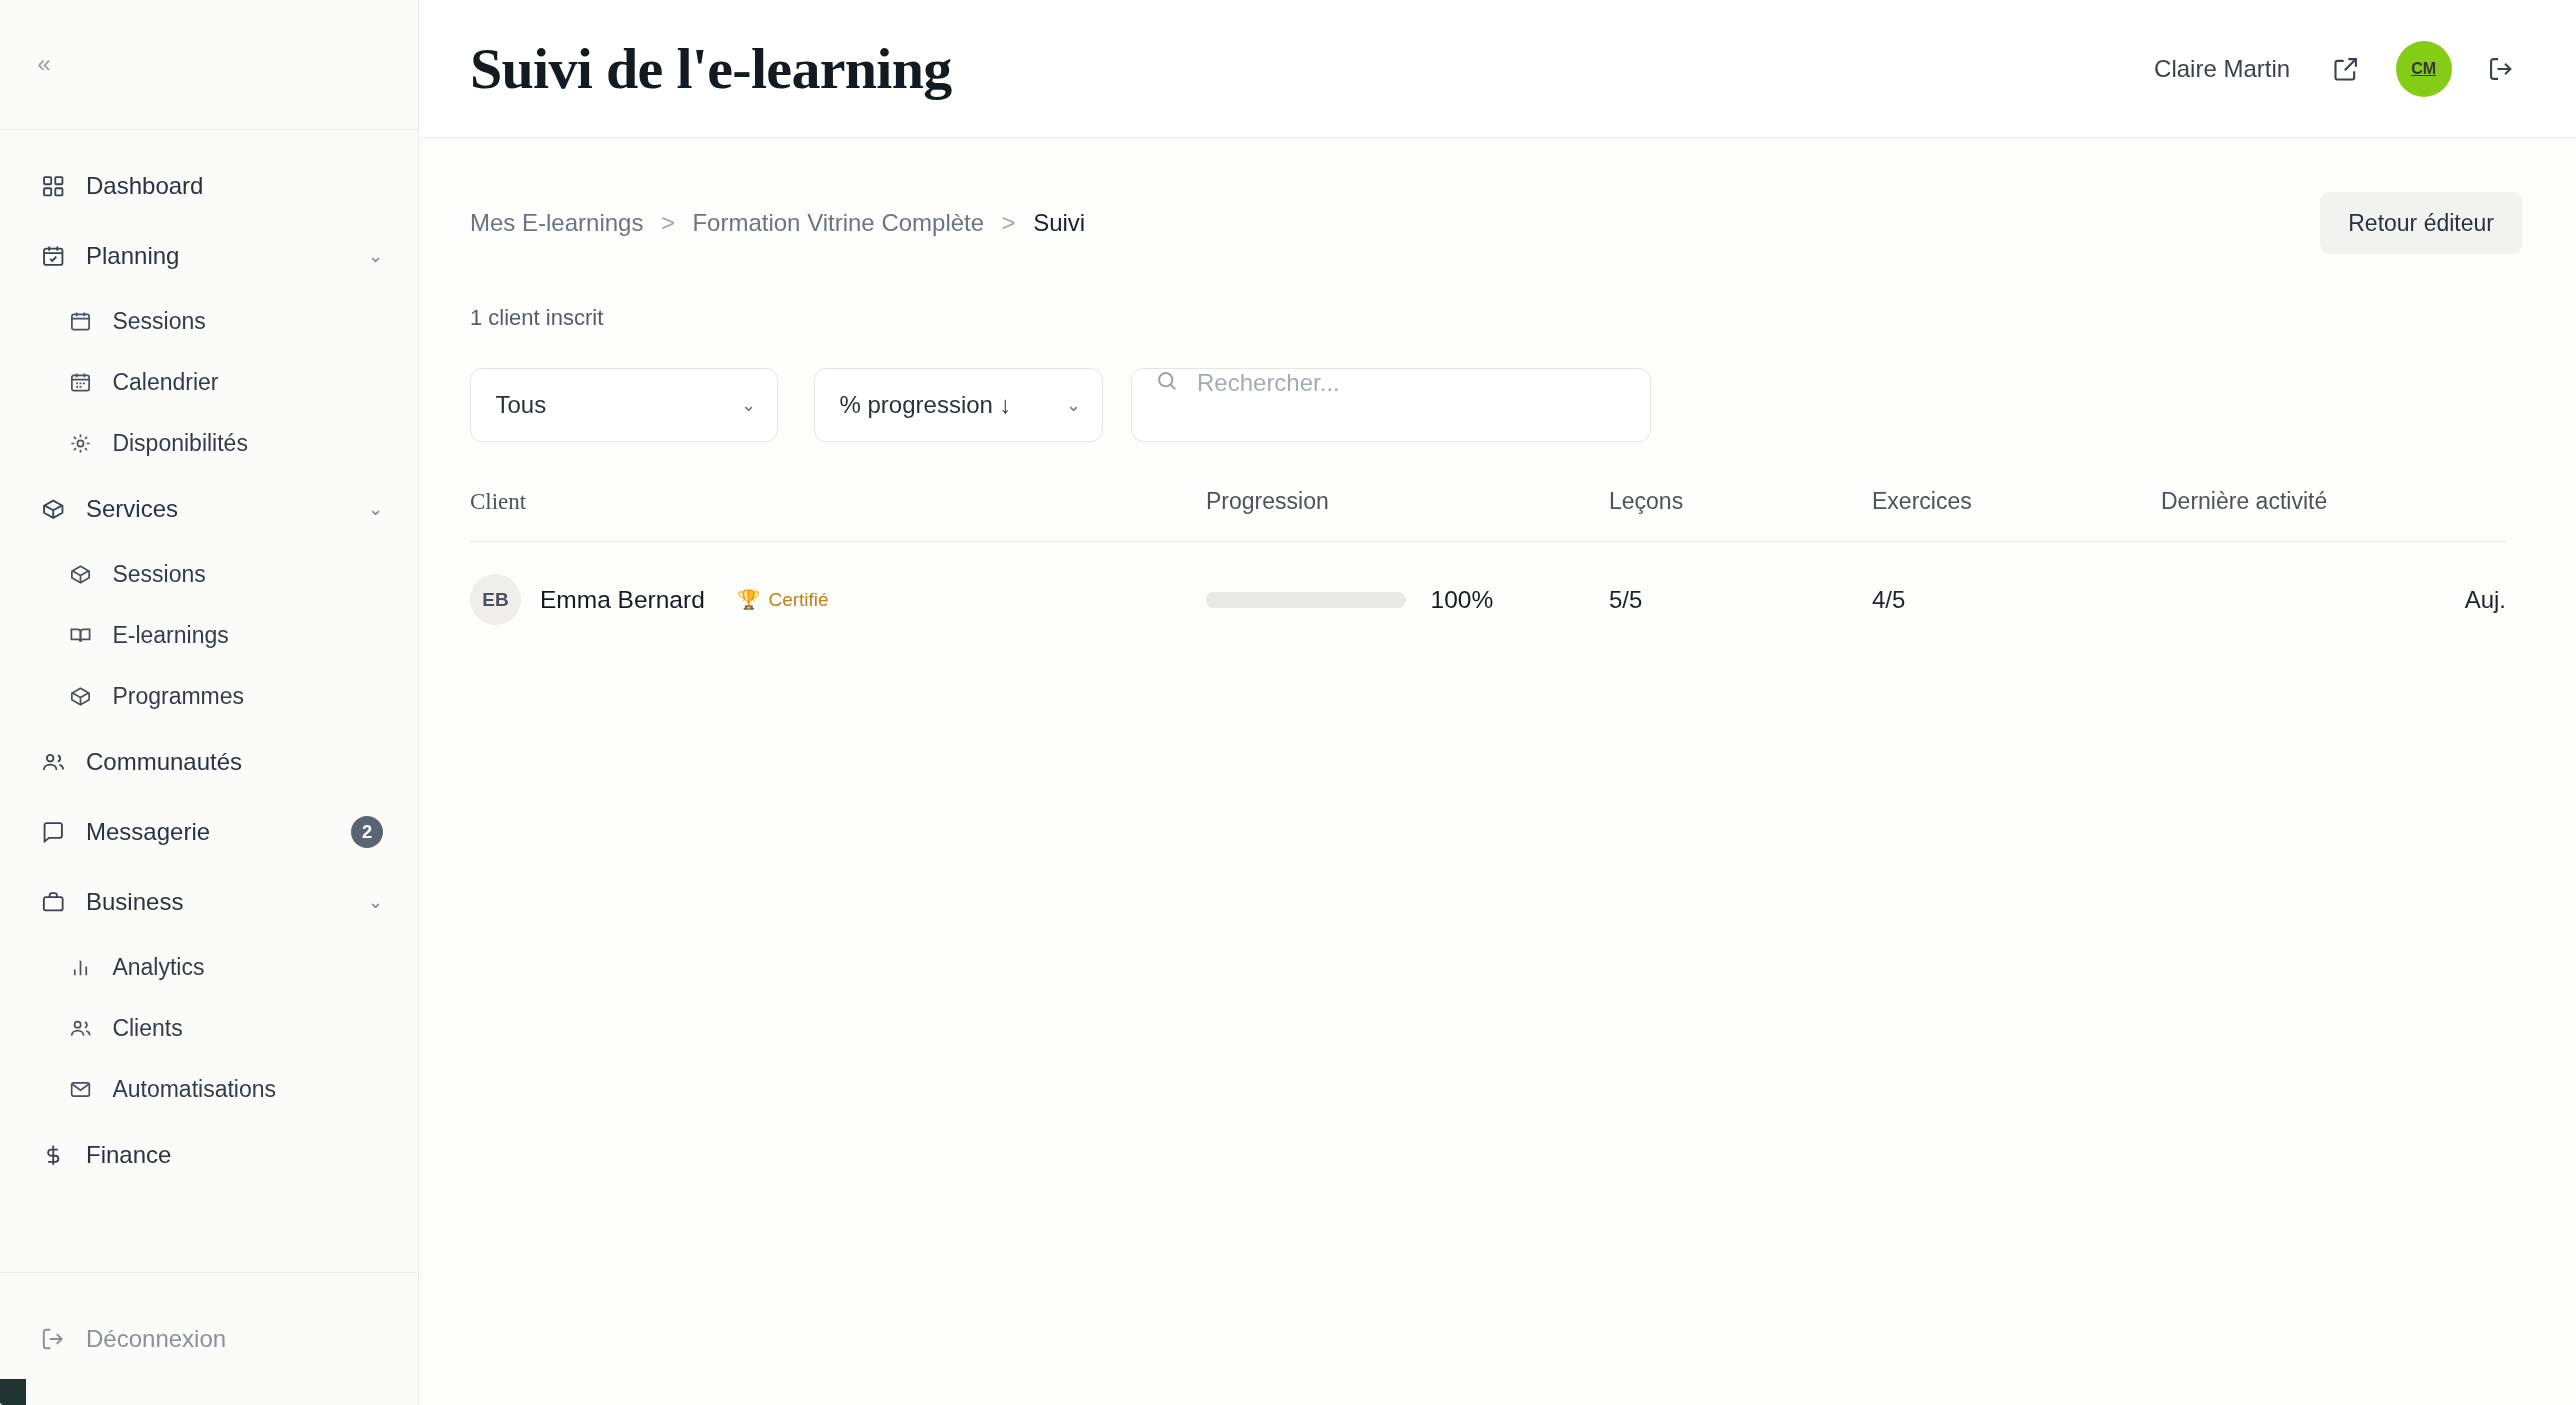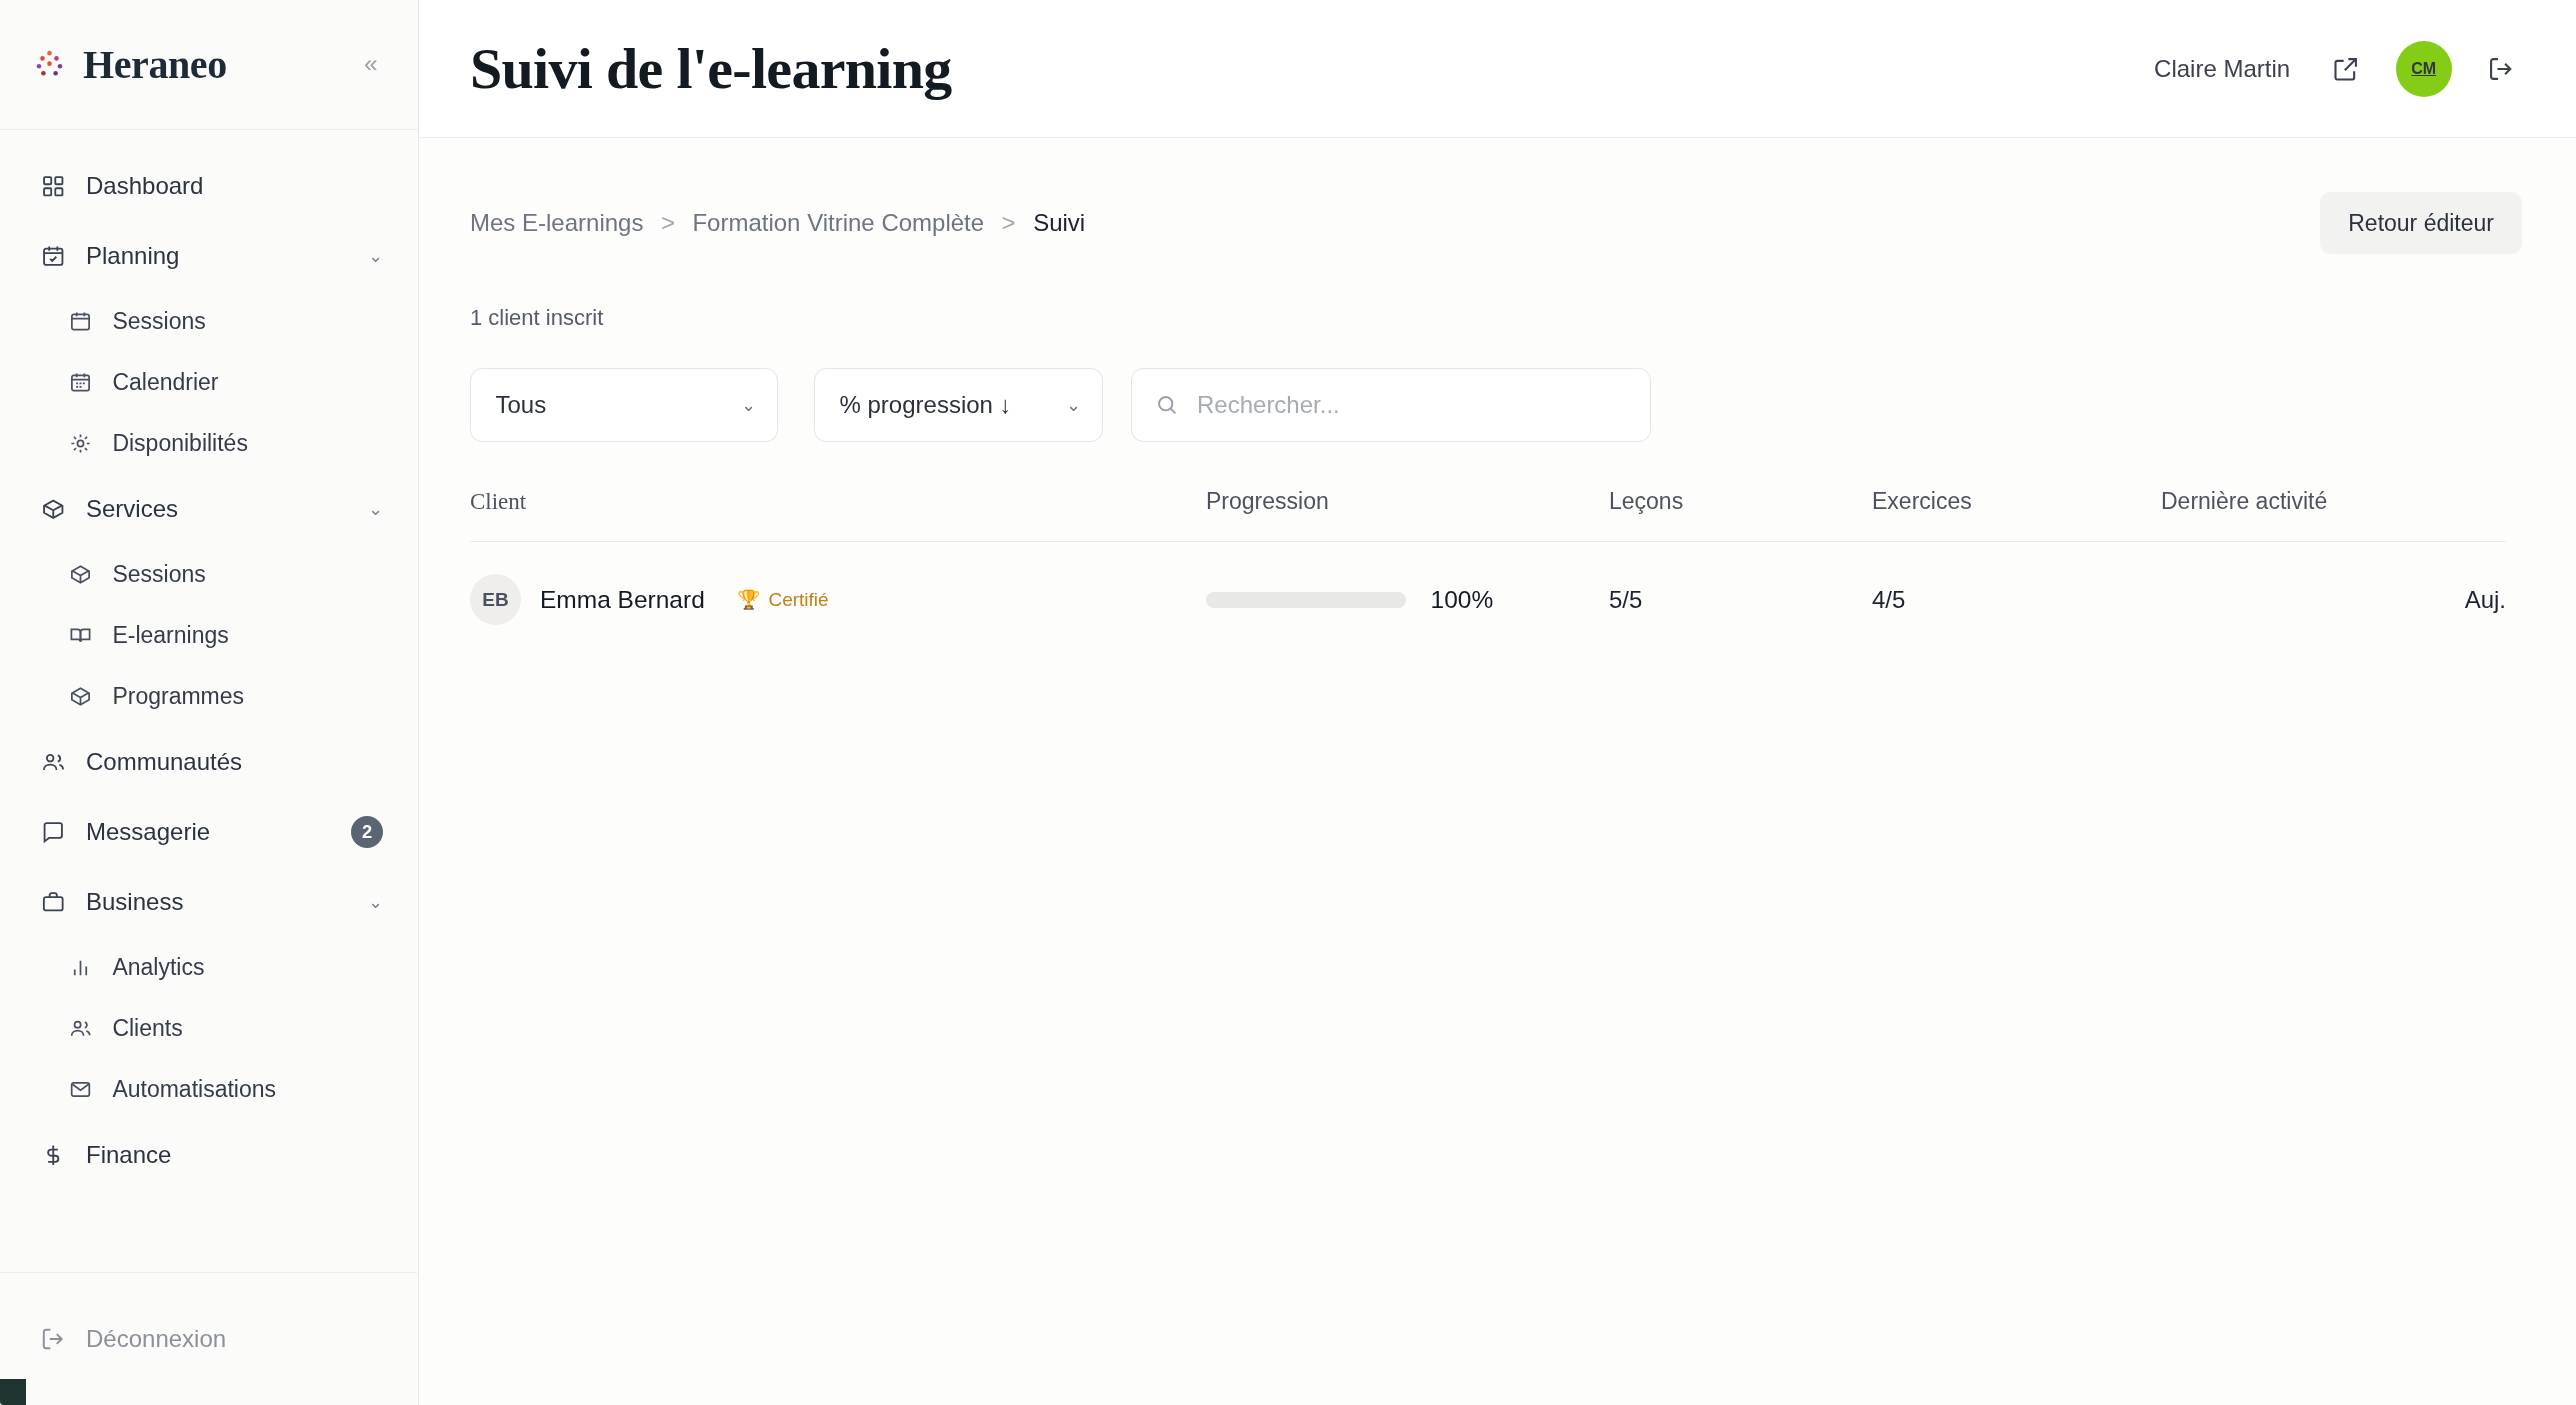--- a/index.html
+++ b/index.html
@@ -257,21 +257,21 @@
     color: #6c727d;
     font-size: 17.5px;
   }
   .search {
     background: #ffffff;
     border: 1.8px solid #e4e4e2;
     border-radius: 12.3px;
     height: 74px;
     width: 520px;
     display: flex;
-    align-items: center;
+    align-items: flex-start;
     gap: 17.5px;
     padding: 0 23px;
   }
   .search input {
     border: 0;
     outline: 0;
     font-size: 24px;
     color: #2b323d;
     width: 100%;
     background: transparent;
@@ -343,37 +343,20 @@
   }
   .prog-pct { font-size: 24.5px; color: #151b24; }
 </style>
 </head>
 <body>
 
 <div class="app">
 
   <aside class="sidebar">
     <div class="sidebar-header">
-      <div class="brand">
-        <span class="brand-logo">
-          <svg width="35" height="35" viewBox="0 0 40 40">
-            <g fill="#c0392b">
-              <circle cx="20" cy="7" r="2.6" fill="#e8633f"></circle>
-              <circle cx="12" cy="13" r="2.6" fill="#d94f3d"></circle>
-              <circle cx="28" cy="13" r="2.6" fill="#c73b6b"></circle>
-              <circle cx="8" cy="22" r="2.6" fill="#8e44ad"></circle>
-              <circle cx="20" cy="19" r="2.6" fill="#e0523a"></circle>
-              <circle cx="32" cy="22" r="2.6" fill="#7d3c98"></circle>
-              <circle cx="13" cy="30" r="2.6" fill="#a93226"></circle>
-              <circle cx="27" cy="30" r="2.6" fill="#6c3483"></circle>
-            </g>
-          </svg>
-        </span>
-        <span class="brand-name">Heraneo</span>
-      </div>
       <span class="collapse-btn">«</span>
     </div>
 
     <nav class="nav">
 
       <div class="nav-item">
         <span class="nav-icon">
           <svg width="24.5" height="24.5" viewBox="0 0 24 24" fill="none" stroke="currentColor" stroke-width="1.8">
               <rect x="3" y="3" width="7" height="7" rx="1"></rect>
               <rect x="14" y="3" width="7" height="7" rx="1"></rect>

